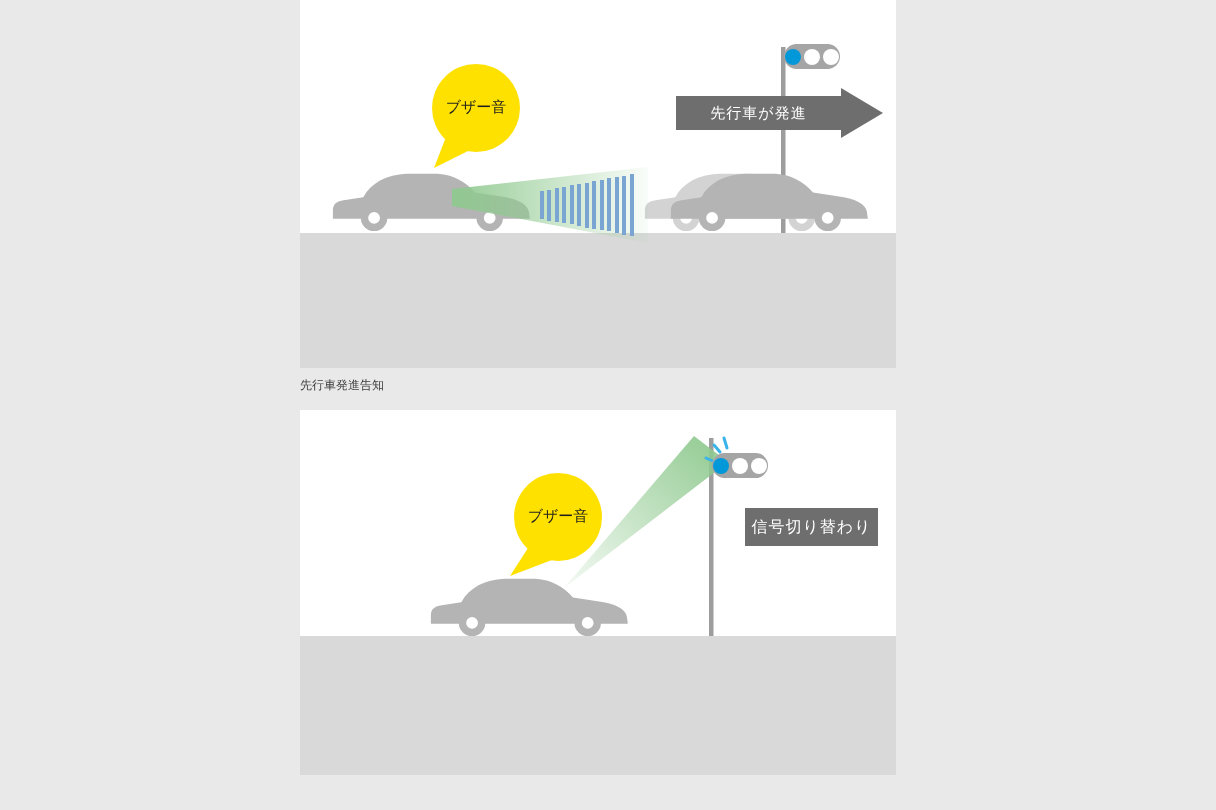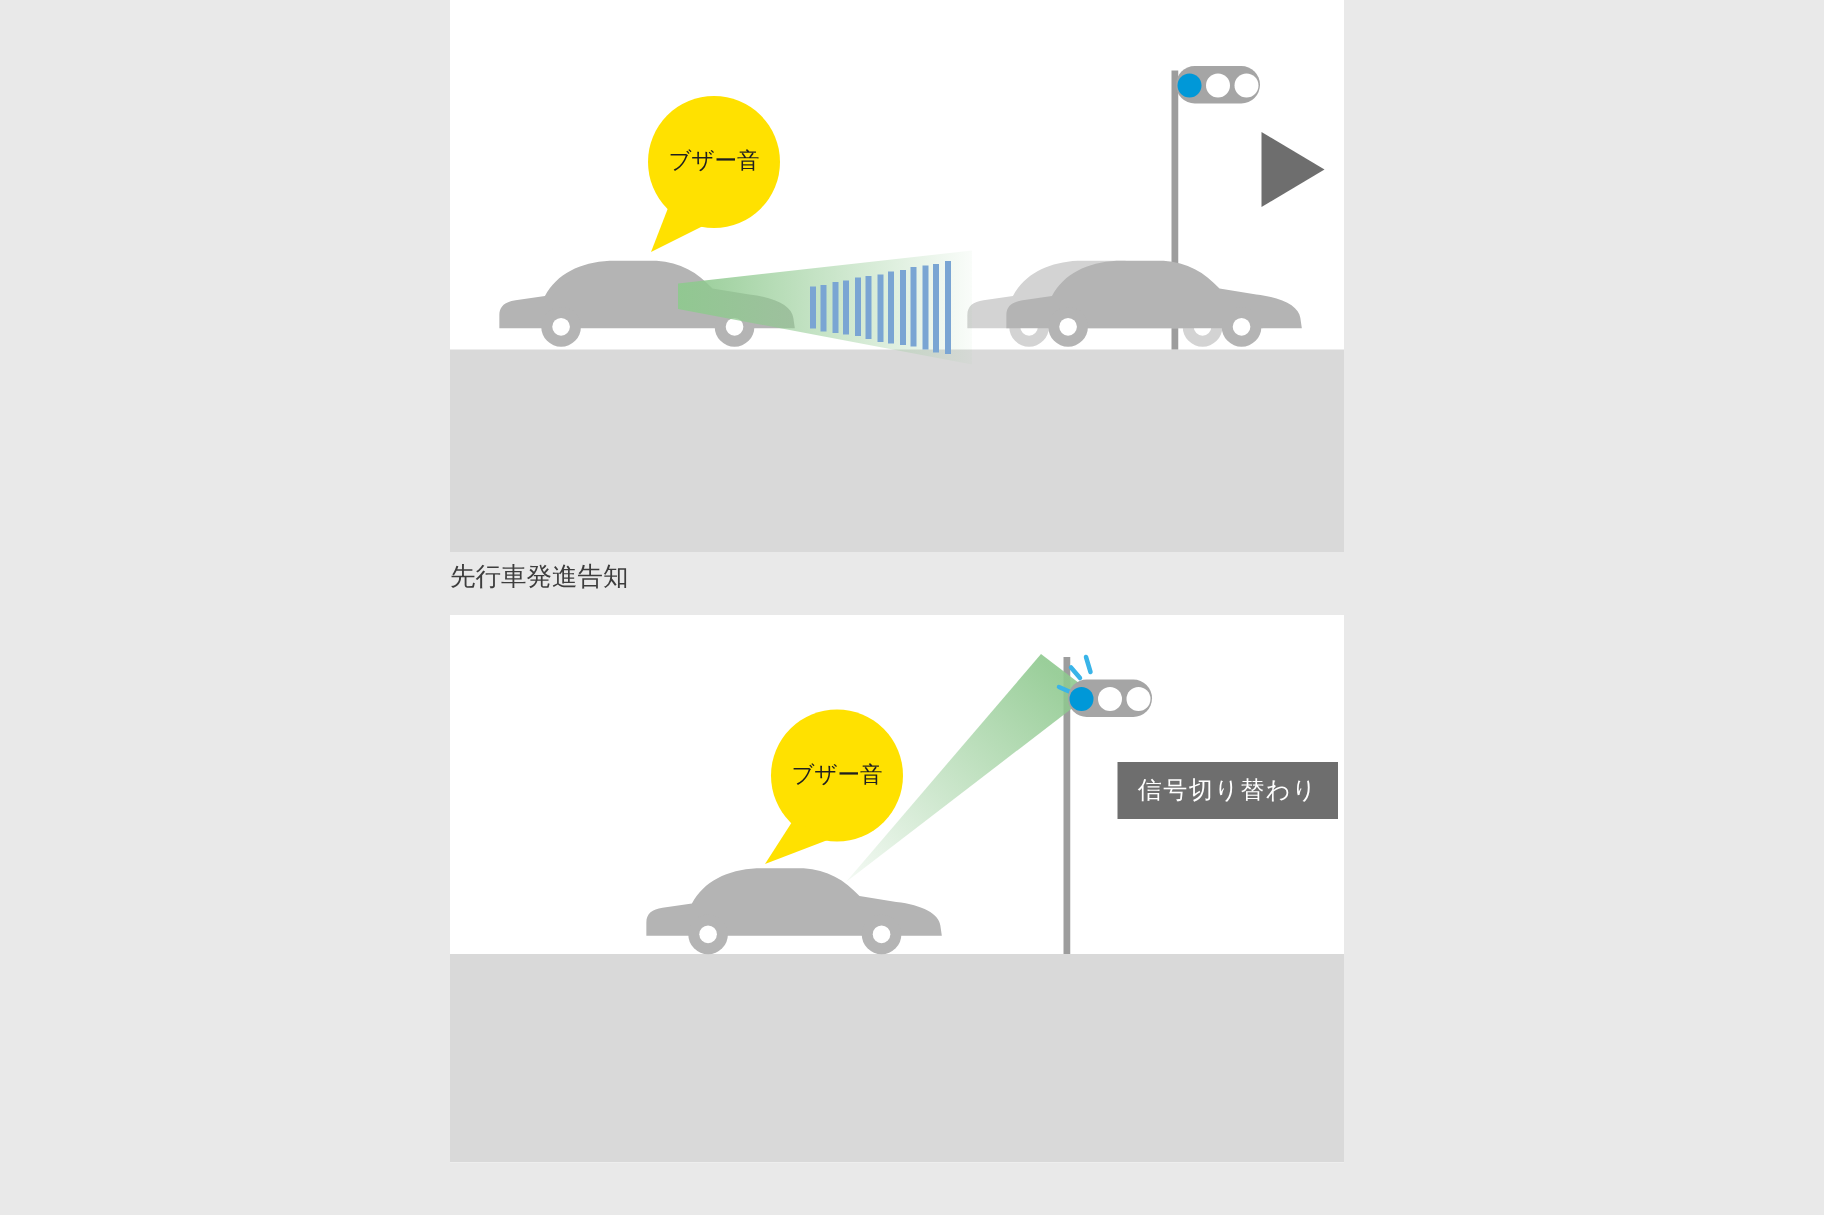--- a/index.html
+++ b/index.html
@@ -15,21 +15,21 @@
   .figure-2 { top:410px; }
   .panel { position:relative; background:#ffffff; overflow:hidden; }
   .panel-1 { height:368px; }
   .panel-2 { height:365px; }
   .road { position:absolute; left:0; bottom:0; width:100%; background:#d9d9d9; }
   .road-1 { height:135px; }
   .road-2 { height:139px; }
   .art { position:absolute; left:0; top:0; display:block; }
   .caption {
     margin-top:7px;
-    font-size:17px;
+    font-size:12px;
     line-height:20px;
     color:#3d3d3d;
   }
   .signal {
     position:absolute; z-index:3;
     width:56px; height:25px;
     background:#a5a5a5; border-radius:13px;
     display:flex; align-items:center; justify-content:center; gap:3px;
   }
   .lamp { width:16px; height:16px; border-radius:50%; }
@@ -46,21 +46,21 @@
     background:#6e6e6e; color:#ffffff; font-size:15px; letter-spacing:1px;
     display:flex; align-items:center; justify-content:center;
   }
   .arrow-head {
     position:absolute; left:165px; top:0; width:0; height:0;
     border-left:42px solid #6e6e6e;
     border-top:25px solid transparent;
     border-bottom:25px solid transparent;
   }
   .label-box {
-    position:absolute; z-index:3; left:445px; top:98px; width:147px; height:38px;
+    position:absolute; z-index:3; left:445px; top:98px; width:133px; height:38px;
     background:#6e6e6e; color:#ffffff; font-size:16px; letter-spacing:1px;
     display:flex; align-items:center; justify-content:center;
   }
   .defs-svg { position:absolute; width:0; height:0; overflow:hidden; }
 </style>
 </head>
 <body>
 
 <svg class="defs-svg" aria-hidden="true">
   <defs>
@@ -116,20 +116,21 @@
 
     <div class="balloon-label" style="left:132px; top:98px;">ブザー音</div>
 
     <div class="signal" style="left:484px; top:44px;">
       <span class="lamp lamp-blue"></span>
       <span class="lamp lamp-off"></span>
       <span class="lamp lamp-off"></span>
     </div>
 
     <div class="arrow">
+      <div class="arrow-body">先行車が発進</div>
       <div class="arrow-head"></div>
     </div>
   </div>
 
   <div class="caption">先行車発進告知</div>
 </section>
 
 <section class="figure figure-2">
   <div class="panel panel-2">
     <div class="road road-2"></div>

